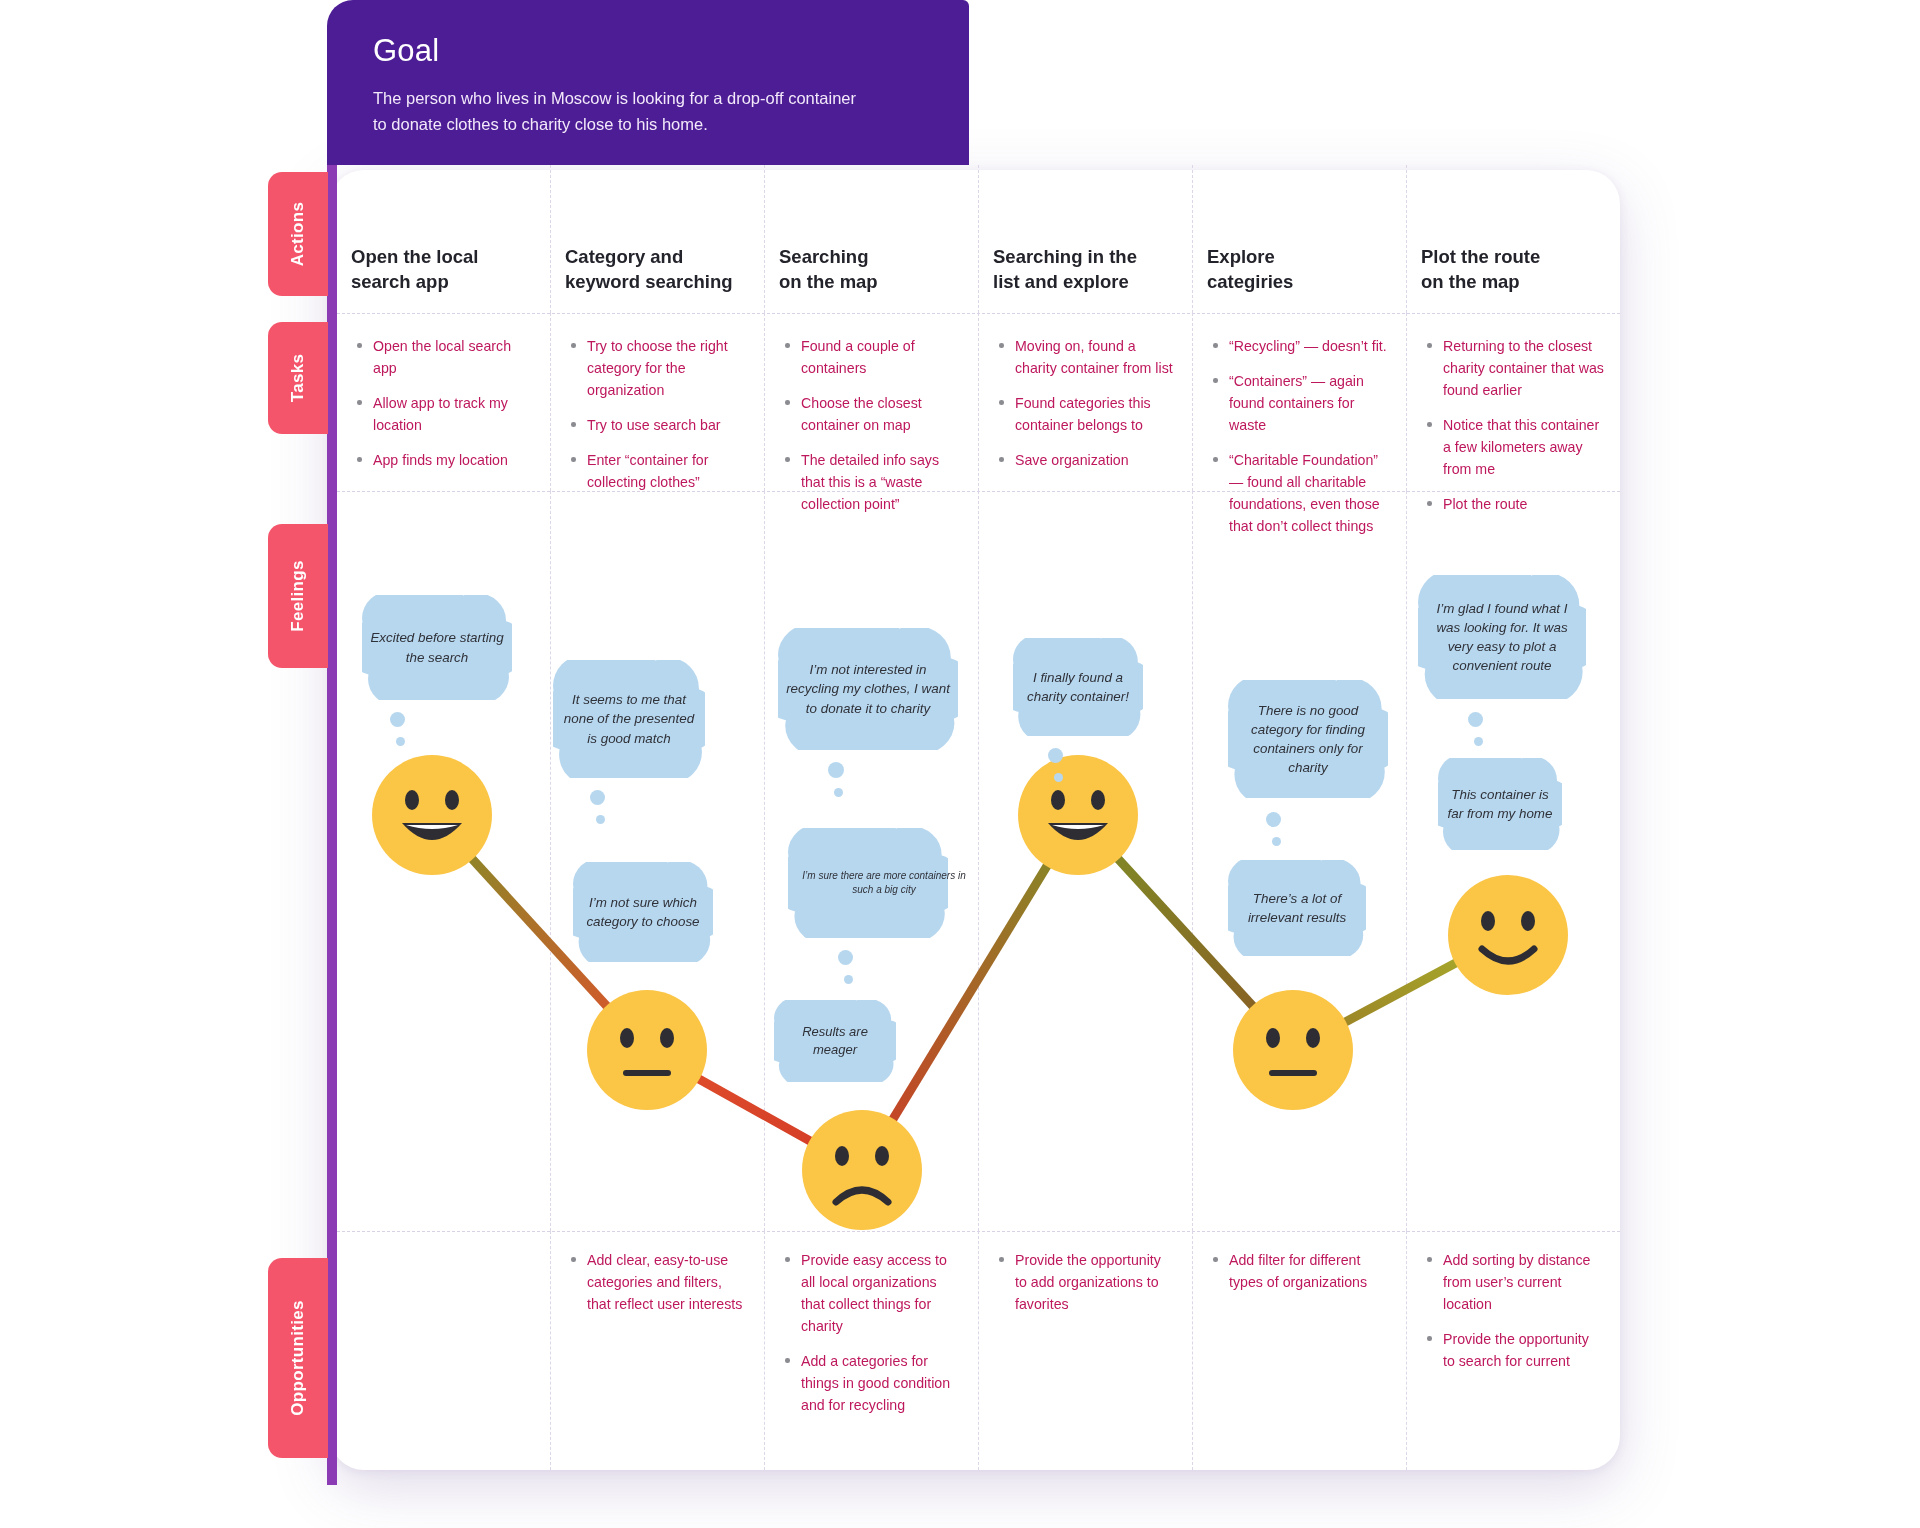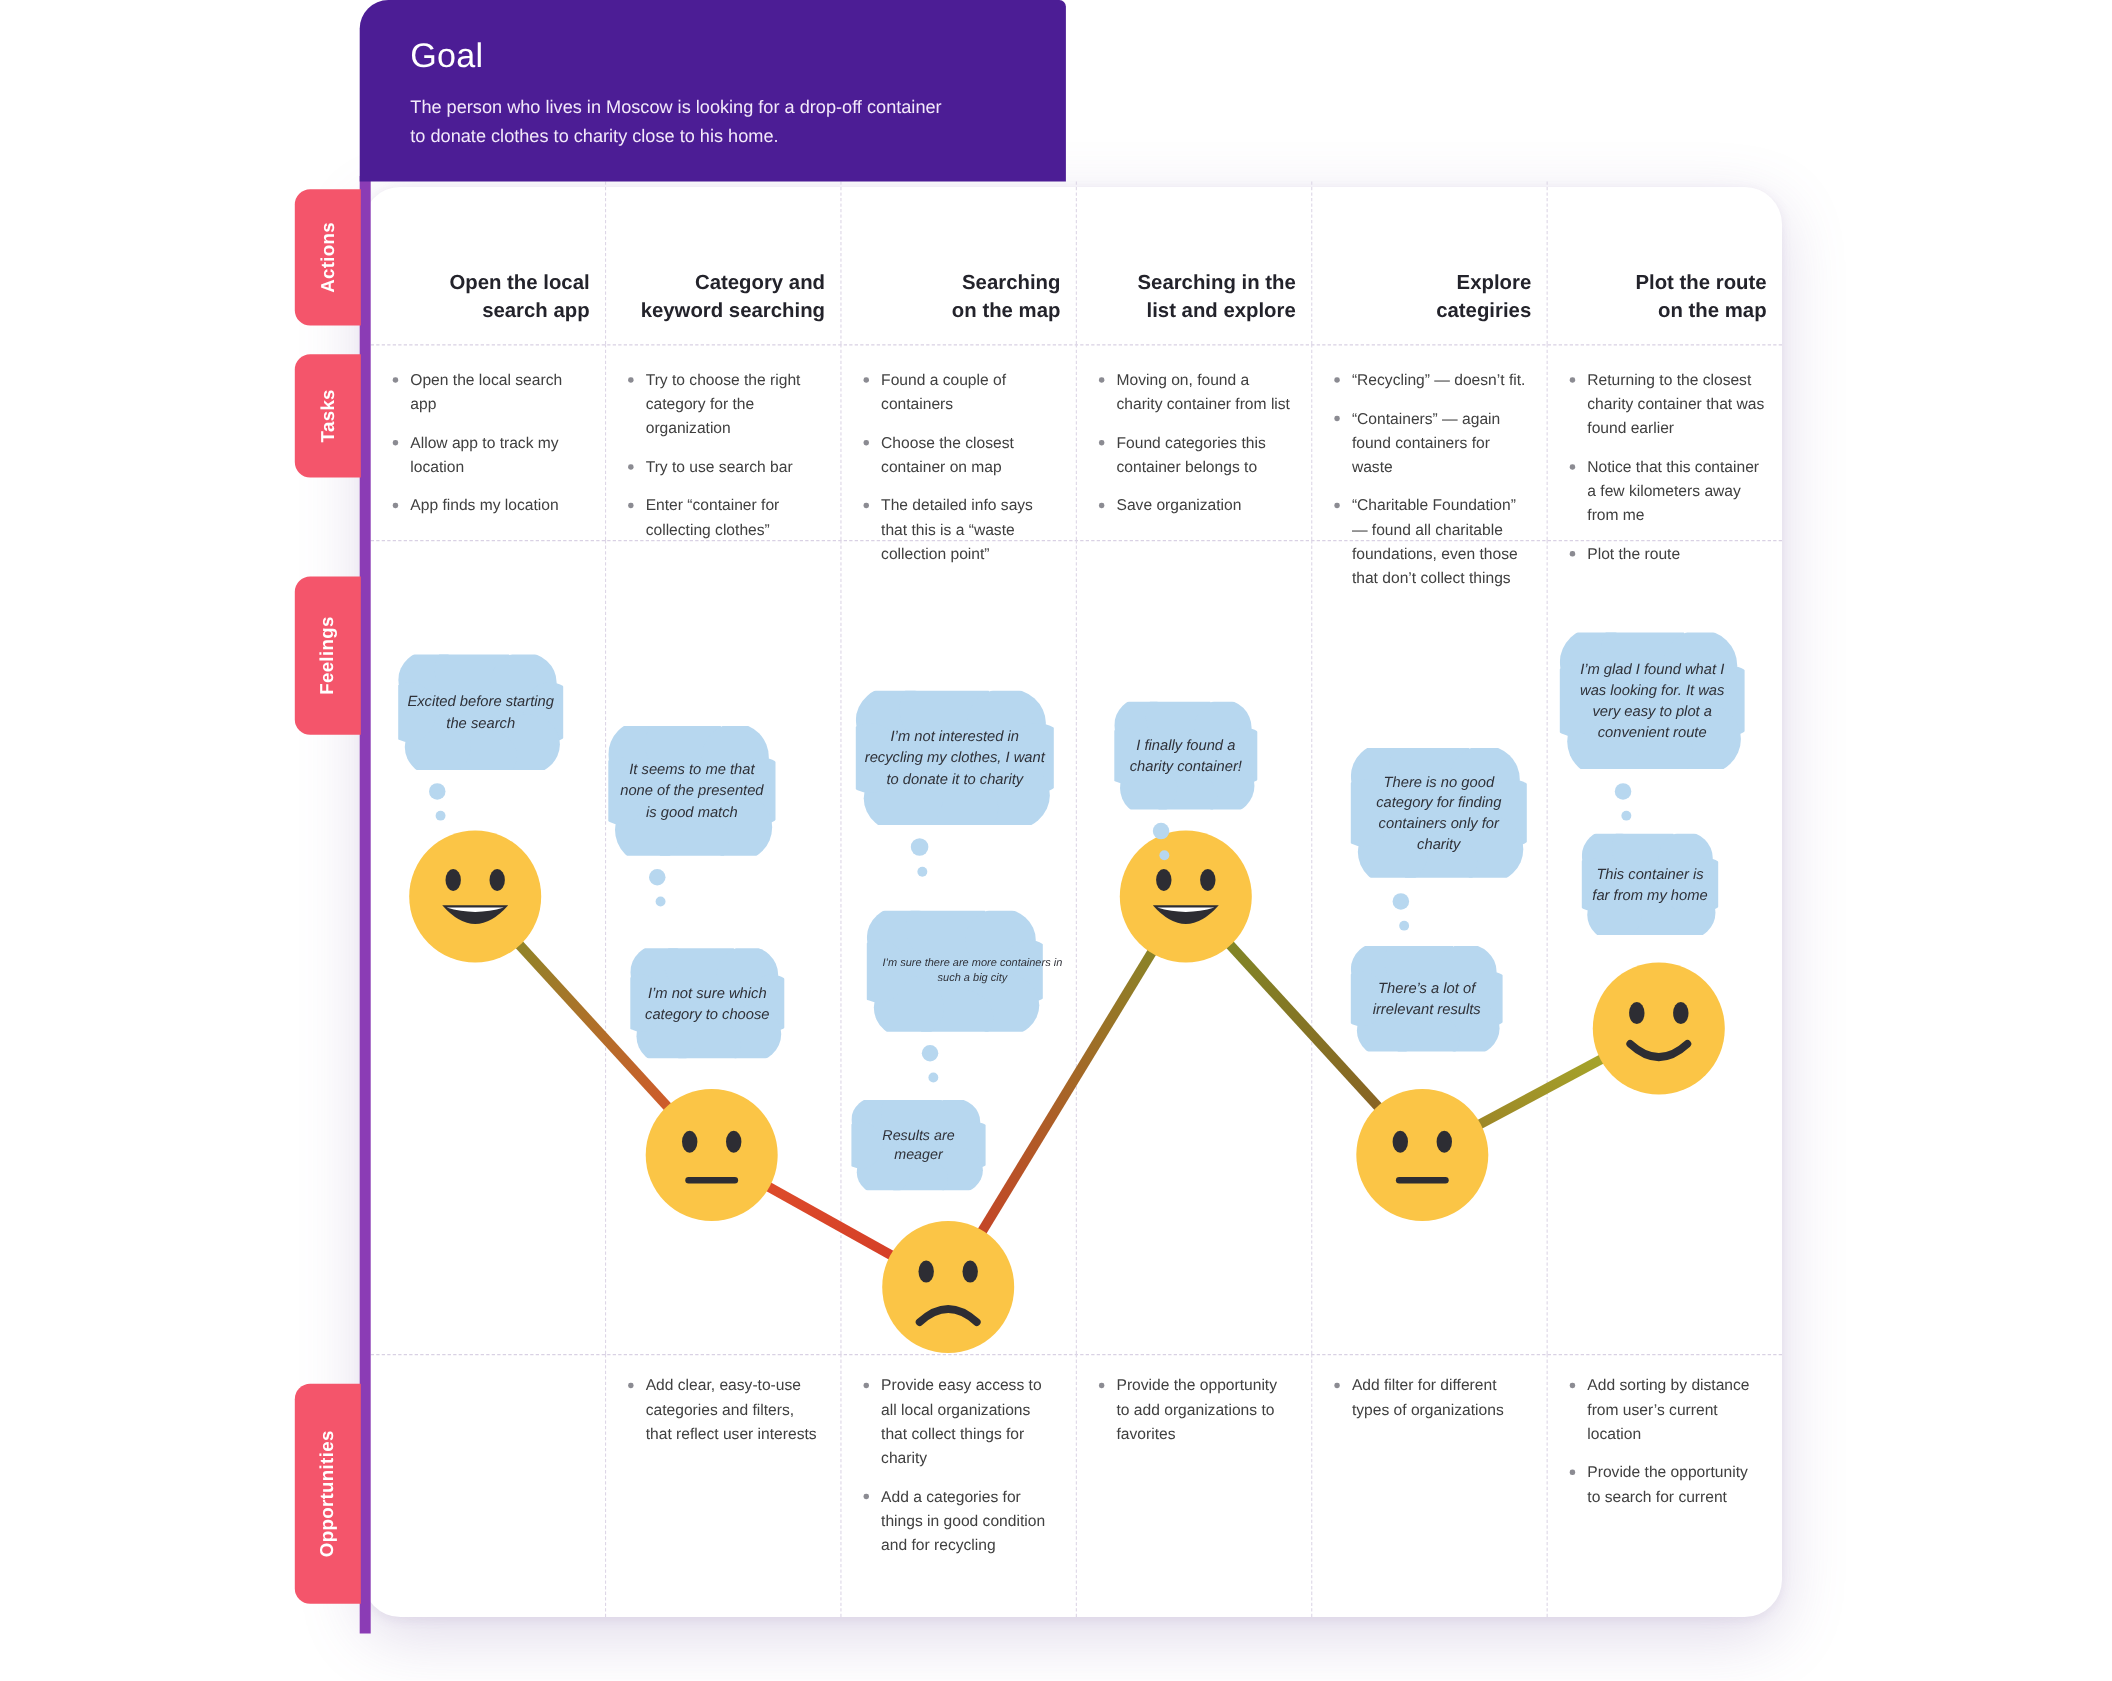--- a/index.html
+++ b/index.html
@@ -112,40 +112,40 @@
     box-sizing: border-box;
     border-right: 1px dashed #ddd6e6;
   }
   .col:last-child { border-right: none; }
 
   
   .action-head {
     position: absolute;
     left: 0; right: 0;
     bottom: 18px;
-    text-align: right;
+    text-align: left;
     font-size: 18.5px;
     font-weight: 700;
     color: #23232b;
     line-height: 1.35;
     padding: 0 14px;
     box-sizing: border-box;
   }
 
   
   ul.blist {
     margin: 0;
     padding: 22px 16px 0 34px;
     list-style: none;
   }
   ul.blist li {
     position: relative;
     font-size: 14.2px;
     line-height: 1.55;
-    color: #404040;
+    color: #be185d;
     margin-bottom: 13px;
     padding-left: 2px;
   }
   ul.blist li::before {
     content: "";
     position: absolute;
     left: -14px;
     top: 8px;
     width: 4.5px;
     height: 4.5px;

